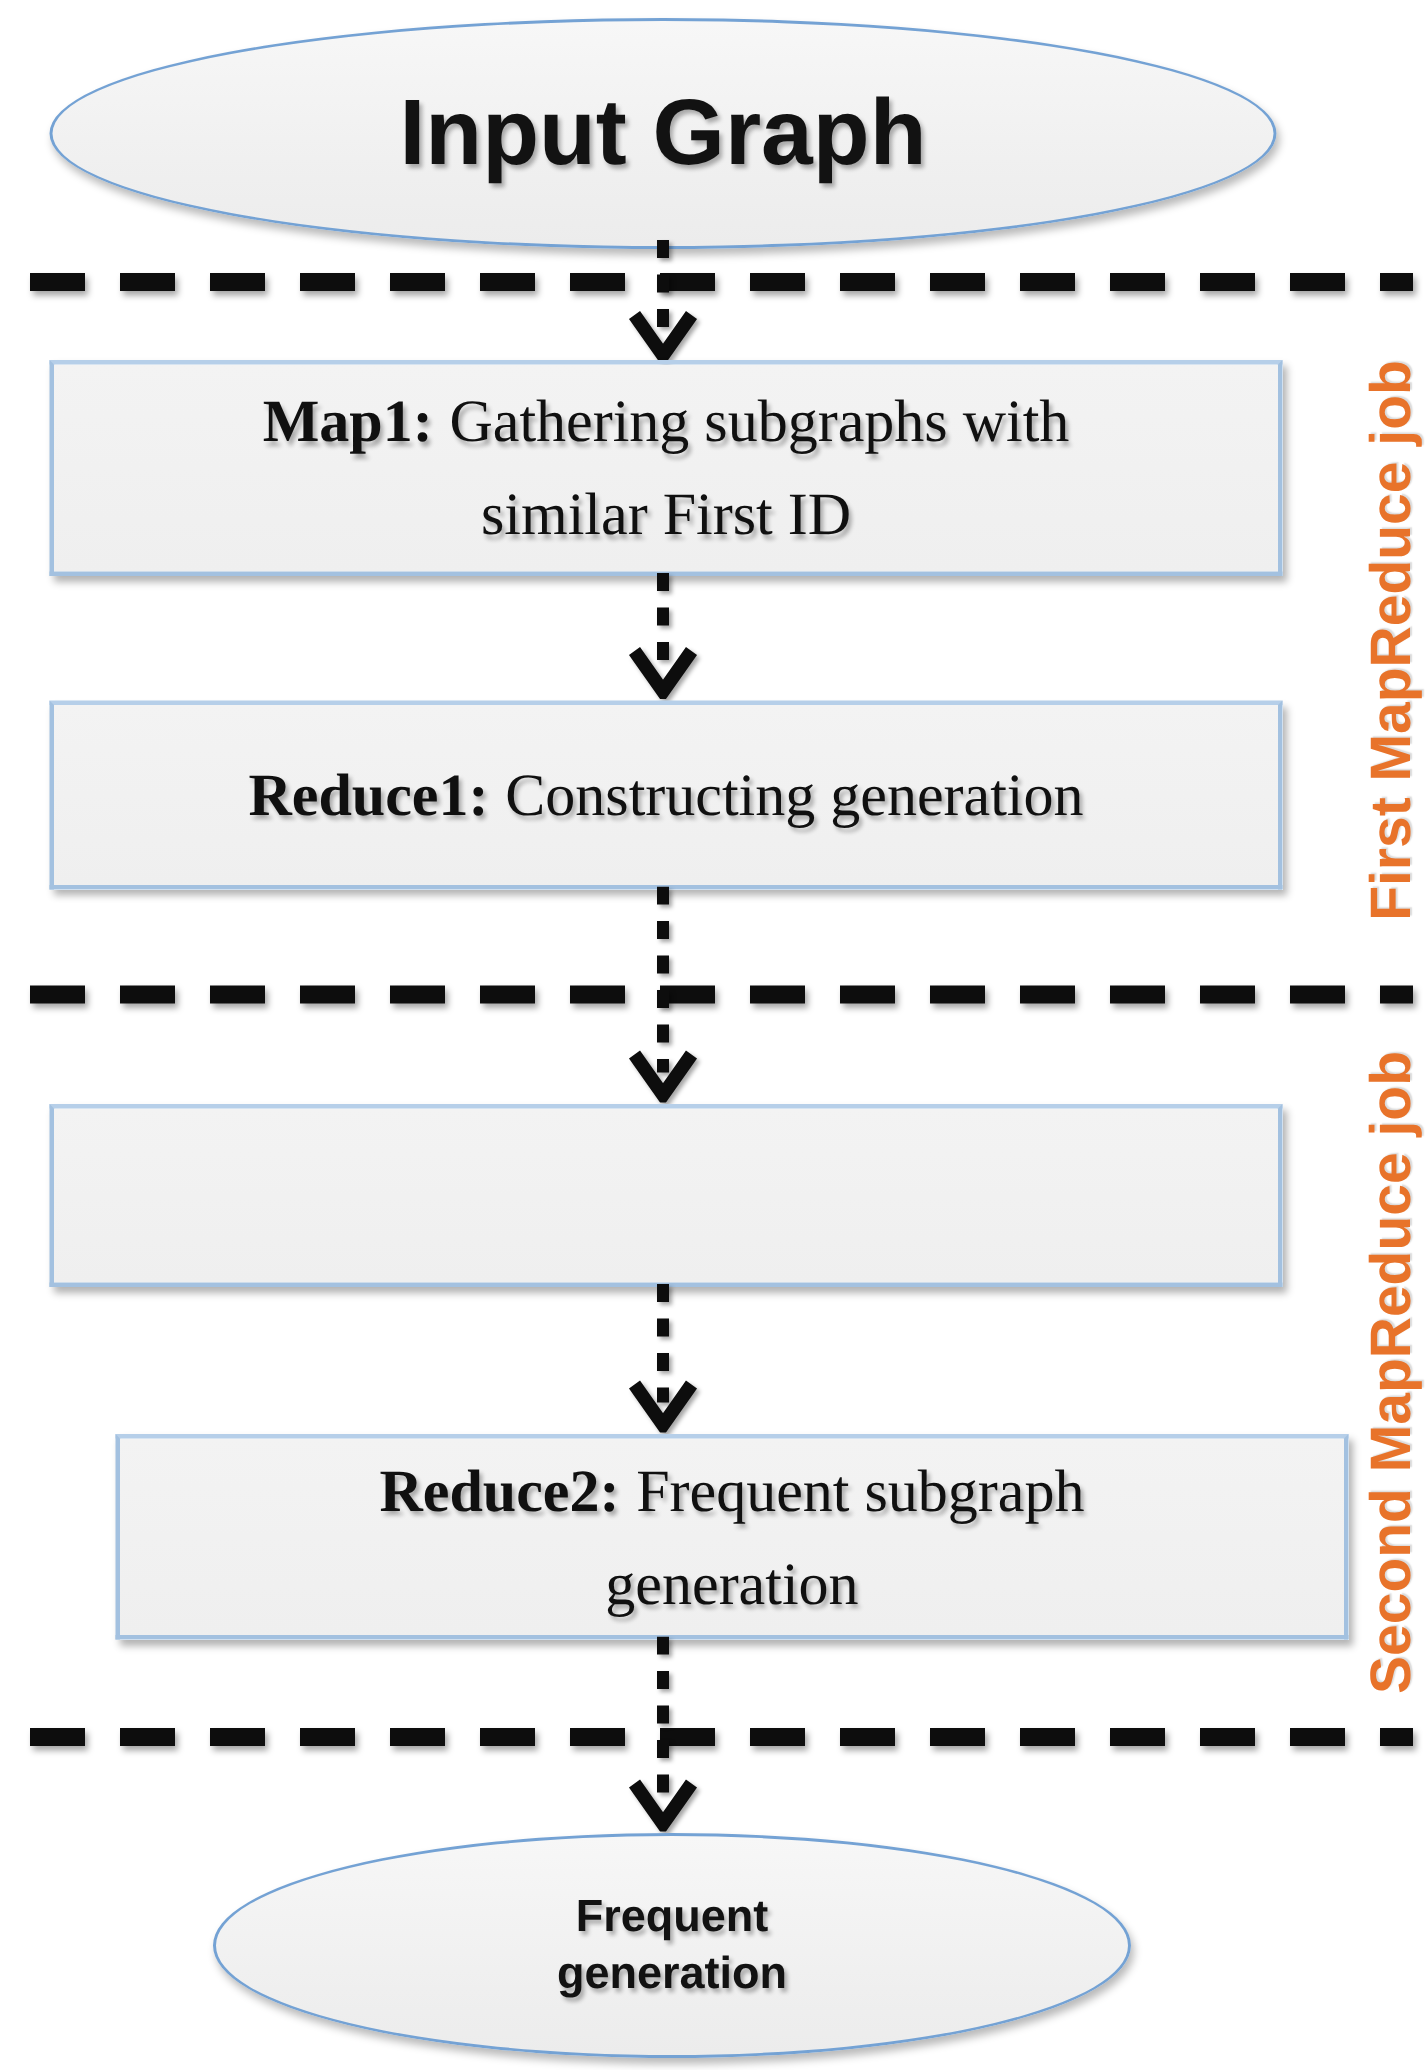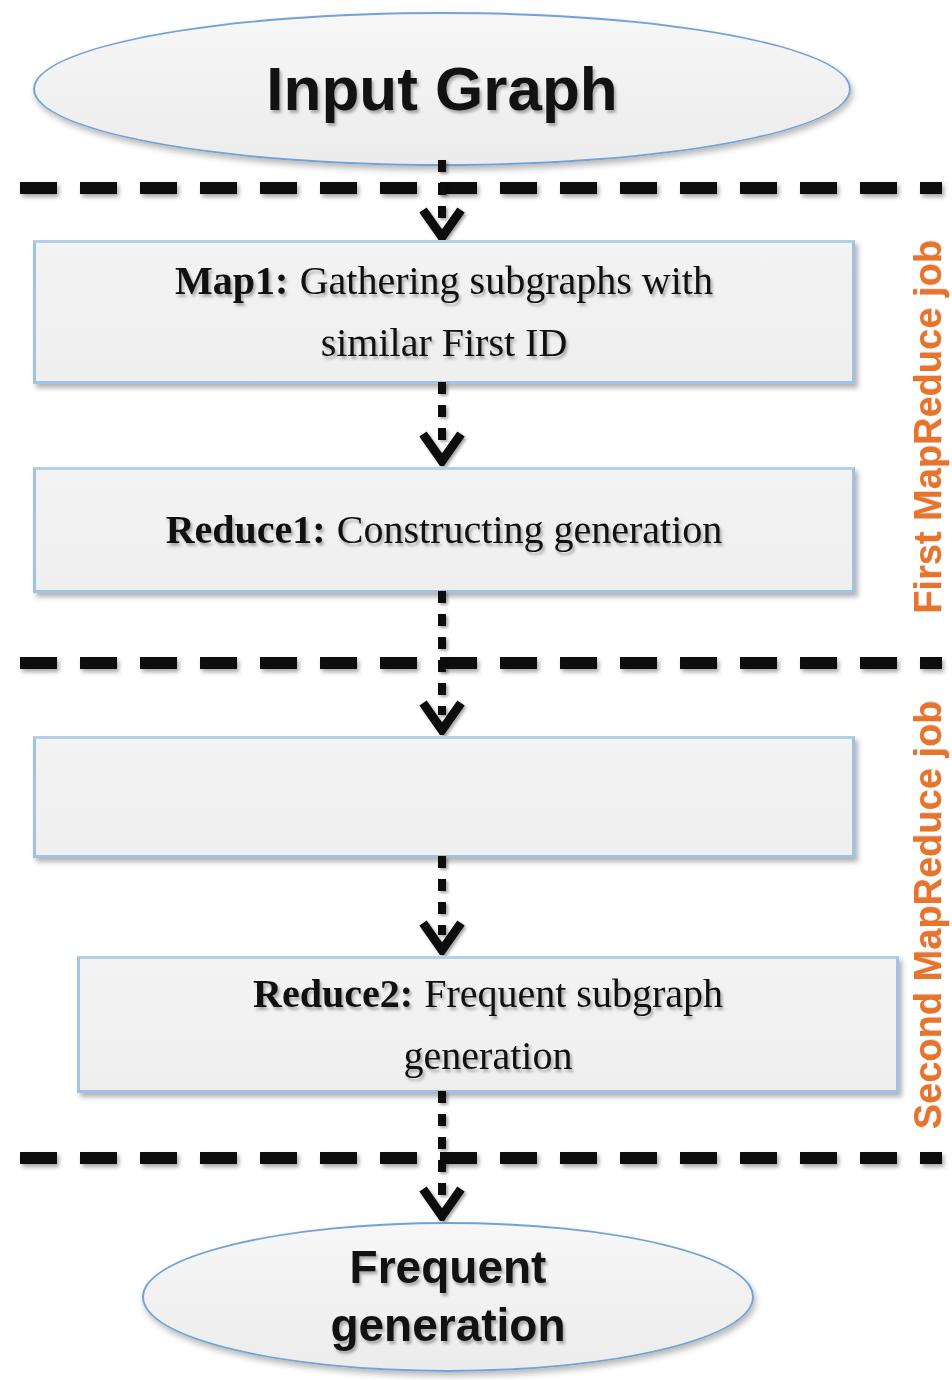--- a/index.html
+++ b/index.html
@@ -41,21 +41,21 @@
   #map2-box   {top:736px;height:116px;}
   #reduce2-box{top:956px;height:131px;margin-left:44px;}
 
   
   .terminal-label{
     font-size:62px;font-weight:700;letter-spacing:0;
     color:#121212;
     text-shadow:2px 3px 3px rgba(0,0,0,.30);
     line-height:1.12;
   }
-  #output-ellipse .terminal-label{font-size:46px;line-height:1.26;}
+  #output-ellipse .terminal-label{font-size:30px;line-height:1.26;}
   .terminal-label span{display:block;}
 
   .box-text{
     margin:0;
     font-size:40px;font-weight:400;
     line-height:62px;
     color:#101010;
     text-shadow:2px 3px 3px rgba(0,0,0,.30);
   }
   .box-text .bold{font-weight:700;margin-right:.28em;}

